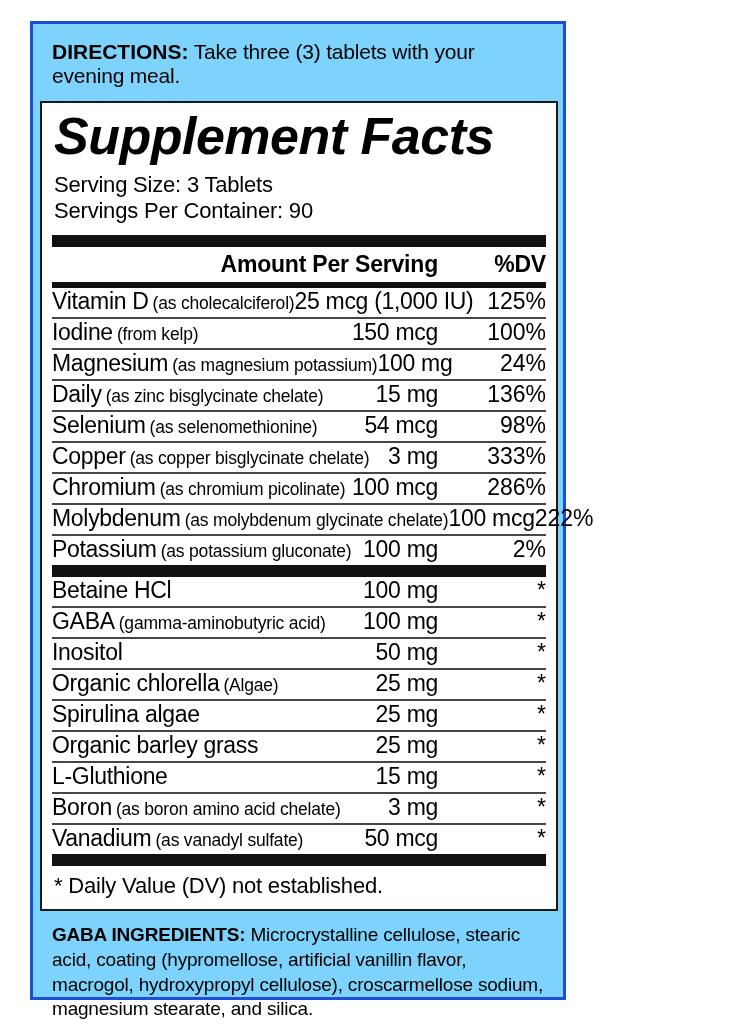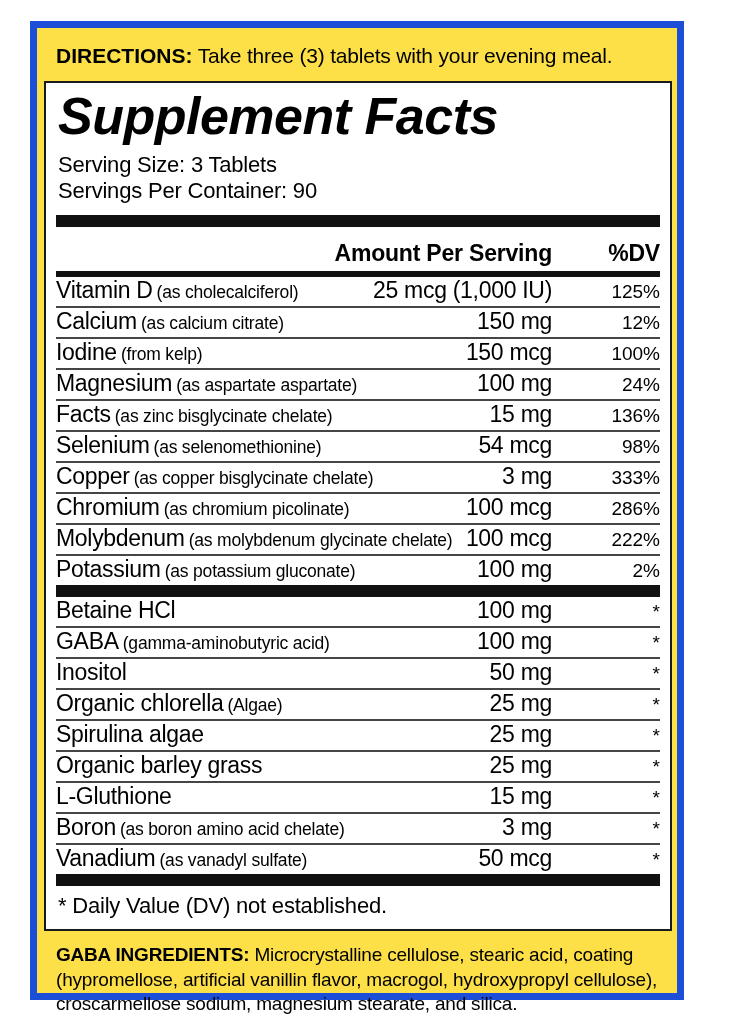--- a/index.html
+++ b/index.html
@@ -2,22 +2,22 @@
 <html><head>
 <meta charset="utf-8">
 <style>
   html,body { margin:0; padding:0; }
   body {
     width:732px; height:1024px; background:#ffffff; color:#000;
     font-family:"Liberation Sans", sans-serif;
     -webkit-font-smoothing:antialiased; position:relative; overflow:hidden;
   }
   .outer-box {
-    position:absolute; left:30px; top:21px; width:654px; height:979px;
-    border:7px solid #1d4ed8; box-sizing:border-box; background:#fde047;
+    position:absolute; left:30px; top:21px; width:536px; height:979px;
+    border:3px solid #1d4ed8; box-sizing:border-box; background:#7dd3fc;
   }
   .directions {
     padding:16px 12px 13px 19px; font-size:21px; line-height:1.15; letter-spacing:-0.2px;
   }
   .directions b { letter-spacing:0; }
   .facts-box {
     margin:0 5px 0 7px; border:2px solid #1a1a1a; box-sizing:border-box;
     padding:0 10px; background:#fff;
   }
   .facts-title {
@@ -25,34 +25,34 @@
     padding:7px 0 9px 2px; white-space:nowrap;font-style:italic;
   }
   .serv-line { font-size:22px; line-height:1.18; padding-left:2px; letter-spacing:-0.2px; }
   .bar { background:#111; }
   .bar-top { height:12px; margin-top:11px; }
   .bar-under-header { height:6px; }
   .bar-section { height:12px; }
   .bar-bottom { height:12px; }
   .hdr-row {
     display:flex; align-items:baseline; font-weight:bold; font-size:23px;
-    padding:13px 0 4px; letter-spacing:-0.2px;
+    padding:4px 0 4px; letter-spacing:-0.2px;
   }
   .hdr-spacer { flex:1; }
   .hdr-amt { text-align:right; }
   .hdr-dv { width:108px; text-align:right; }
   .nrow {
     display:flex; align-items:baseline; padding:1px 0 2px;
     border-bottom:2px solid #454545; line-height:24px;
   }
   .nrow.last { border-bottom:none; }
   .nname { flex:1; font-size:23px; white-space:nowrap; letter-spacing:-0.3px; }
   .ndetail { font-size:17.5px; margin-left:4px; letter-spacing:-0.2px; }
   .namt { font-size:23px; text-align:left; white-space:nowrap; letter-spacing:-0.3px; }
-  .ndv { width:108px; font-size:19px; text-align:right; white-space:nowrap; }
+  .ndv { width:108px; font-size:23px; text-align:right; white-space:nowrap; }
   .footnote { font-size:22px; padding:7px 0 10px 2px; letter-spacing:-0.2px; }
   .other-ing {
     margin:12px 14px 0 19px; font-size:19px; line-height:1.3; letter-spacing:-0.2px;
     max-width:645px;
   }
 </style>
 </head>
 <body>
 
 <div class="outer-box">
@@ -78,40 +78,35 @@
 
     <div class="bar bar-under-header"></div>
 
     <div id="section1">
   <div class="nrow">
     <span class="nname"><span class="nmain">Vitamin D</span><span class="ndetail">(as cholecalciferol)</span></span>
     <span class="namt">25 mcg (1,000 IU)</span>
     <span class="ndv">125%</span>
   </div>
 
-  <div class="nrow">
-    <span class="nname"><span class="nmain">Calcium</span><span class="ndetail">(as calcium citrate)</span></span>
-    <span class="namt">150 mg</span>
-    <span class="ndv">12%</span>
-  </div>
 
   <div class="nrow">
     <span class="nname"><span class="nmain">Iodine</span><span class="ndetail">(from kelp)</span></span>
     <span class="namt">150 mcg</span>
     <span class="ndv">100%</span>
   </div>
 
   <div class="nrow">
-    <span class="nname"><span class="nmain">Magnesium</span><span class="ndetail">(as aspartate aspartate)</span></span>
+    <span class="nname"><span class="nmain">Magnesium</span><span class="ndetail">(as magnesium potassium)</span></span>
     <span class="namt">100 mg</span>
     <span class="ndv">24%</span>
   </div>
 
   <div class="nrow">
-    <span class="nname"><span class="nmain">Facts</span><span class="ndetail">(as zinc bisglycinate chelate)</span></span>
+    <span class="nname"><span class="nmain">Daily</span><span class="ndetail">(as zinc bisglycinate chelate)</span></span>
     <span class="namt">15 mg</span>
     <span class="ndv">136%</span>
   </div>
 
   <div class="nrow">
     <span class="nname"><span class="nmain">Selenium</span><span class="ndetail">(as selenomethionine)</span></span>
     <span class="namt">54 mcg</span>
     <span class="ndv">98%</span>
   </div>
 

